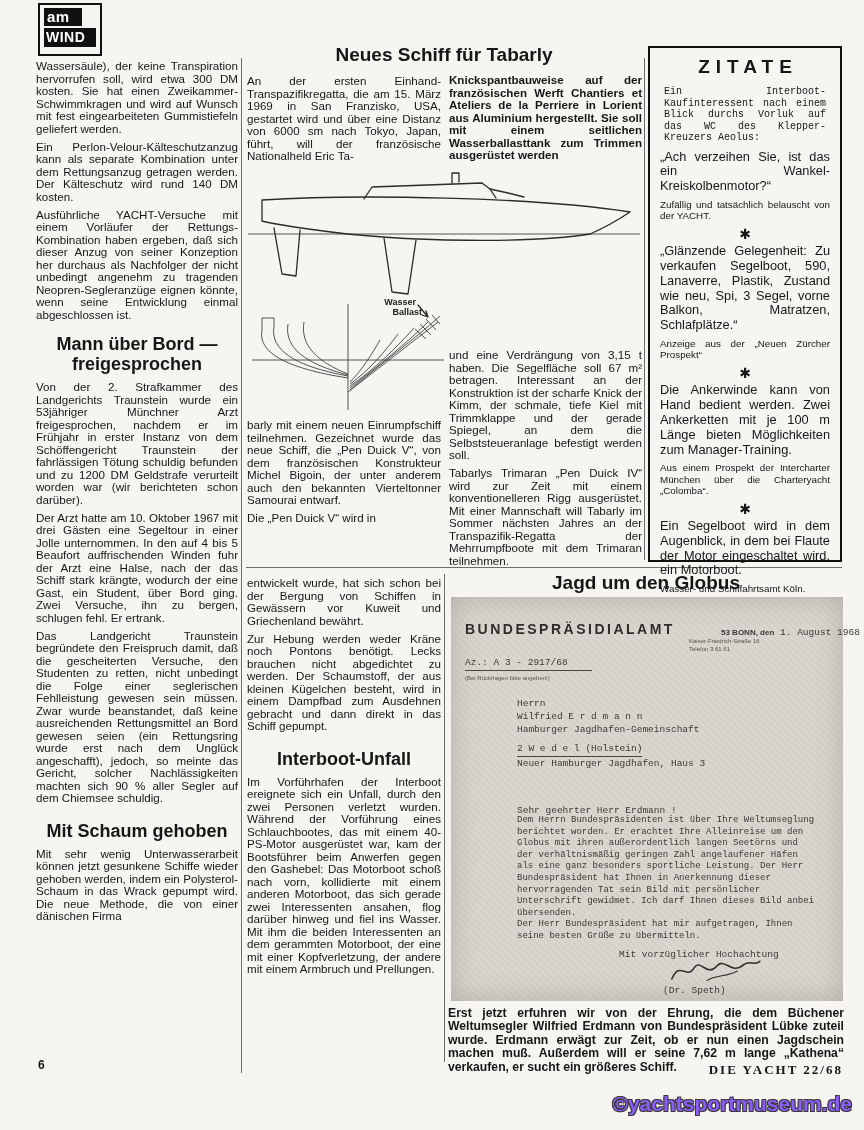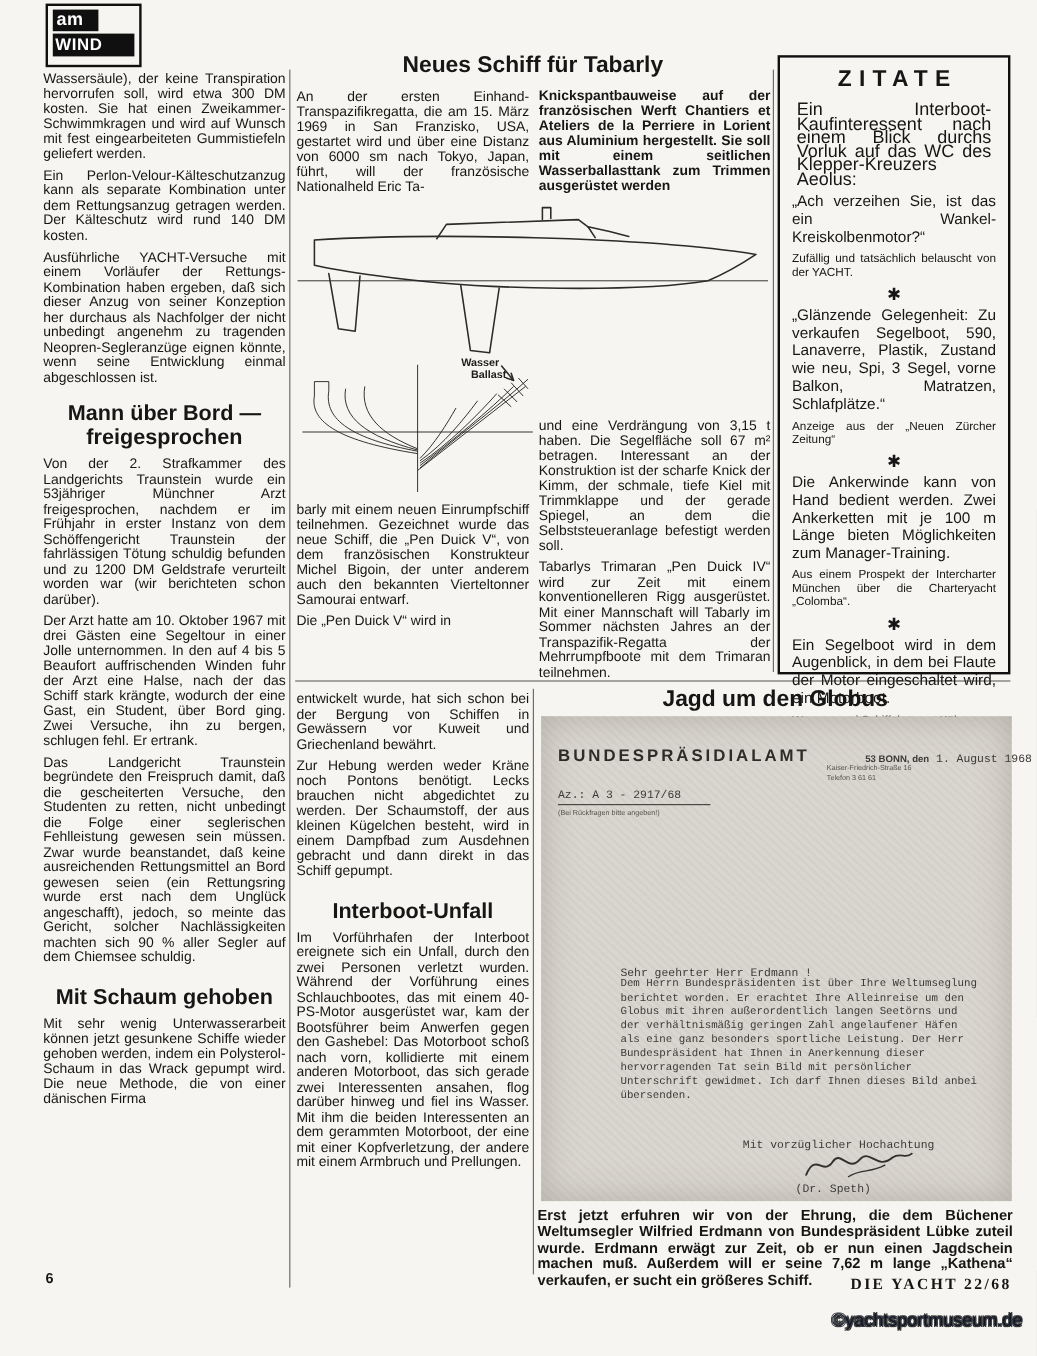--- a/index.html
+++ b/index.html
@@ -2,21 +2,21 @@
 <html><head>
 <meta charset="utf-8">
 <style>
   html,body { margin:0; padding:0; background:#e9e7e3; }
   .page {
     position:relative; width:864px; height:1130px; margin:0 auto;
     background:#f7f5f1; color:#161616; overflow:hidden;
     font-family:"Liberation Sans", sans-serif;
   }
   
-  .logo { position:absolute; left:38px; top:3px; width:80px; height:53px;
+  .logo { position:absolute; left:38px; top:3px; width:64px; height:53px;
           border:2px solid #101010; box-sizing:border-box; padding:3px 4px; background:#f7f5f1; }
   .logo-block { background:#101010; color:#fff; font-weight:bold; line-height:1;
                 font-family:"Liberation Sans", sans-serif; letter-spacing:0.5px; }
   .logo-am  { width:32px; font-size:15px; padding:1px 3px 2px; }
   .logo-wind{ margin-top:2px; font-size:14px; padding:2px 2px 3px; }
   
   .bt { font-size:11.6px; line-height:12.5px; text-align:justify; margin:0 0 5.5px; }
   .head-center { text-align:center; font-weight:bold; }
   .h2line { font-size:18px; line-height:20px; margin:13px 0 7px; }
   .h1line { font-size:18px; line-height:20px; margin:16px 0 7px; }
@@ -38,21 +38,21 @@
   
   .boat-profile { position:absolute; left:246px; top:158px; width:396px; height:142px; }
   .body-plan    { position:absolute; left:250px; top:296px; width:196px; height:118px; }
   .draw { stroke:#2b2b2b; fill:none; stroke-width:1.3; stroke-linejoin:round; stroke-linecap:round; }
   .thin { stroke:#2b2b2b; fill:none; stroke-width:0.8; }
   
   .zitate { position:absolute; left:648px; top:46px; width:194px; height:516px;
             border:2px solid #101010; box-sizing:border-box; padding:8px 10px 4px; }
   .z-title { text-align:center; font-size:19px; font-weight:bold; letter-spacing:6px;
              padding-left:6px; margin:0 0 8px; }
-  .z-intro { font-size:15px; line-height:11.5px; text-align:justify; padding:0 4px; margin:0 0 6px; }
+  .z-intro { font-size:10px; line-height:11.5px; text-align:justify; padding:0 4px; margin:0 0 6px;font-family:Liberation Mono, monospace; }
   .z-quote { font-size:12.8px; line-height:14.8px; text-align:justify; margin:0 0 5px; }
   .z-src   { font-size:9.8px; line-height:11.2px; text-align:justify; margin:0 0 4px; }
   .z-star  { text-align:center; font-size:14px; line-height:18px; margin:1px 0;
              font-family:"DejaVu Sans","Liberation Sans",sans-serif; }
   
   .globus-title { position:absolute; left:448px; top:572px; width:396px;
                   text-align:center; font-size:19px; font-weight:bold; }
   .letter { position:absolute; left:451px; top:597px; width:392px; height:404px;
             background:#d9d6cf;
             background-image:repeating-linear-gradient(43deg, rgba(90,85,75,0.045) 0 2px, rgba(0,0,0,0) 2px 5px);
@@ -76,22 +76,22 @@
   .lt-body2 { position:absolute; left:66px; top:322px; width:302px; font-size:9px; line-height:11.6px; }
   .lt-close { position:absolute; left:168px; top:352px; font-size:9.5px; }
   .lt-sig   { position:absolute; left:208px; top:358px; width:112px; height:32px; }
   .lt-signer{ position:absolute; left:212px; top:388px; font-size:9.5px; }
   
   .caption { position:absolute; left:448px; top:1007px; width:396px; font-weight:bold;
              font-size:12.2px; line-height:13.4px; text-align:justify; }
   .journal { position:absolute; right:21px; top:1062px; font-family:"Liberation Serif",serif;
              font-size:13px; letter-spacing:2px; font-weight:600; }
   .pagenum { position:absolute; left:38px; top:1058px; font-weight:bold; font-size:12px; }
-  .watermark { position:absolute; right:12px; top:1092px; font-size:15px; font-weight:normal;
-               color:#0f172a;
+  .watermark { position:absolute; right:12px; top:1092px; font-size:21px; font-weight:bold;
+               color:#8b5cf6;
                text-shadow:-1px -1px 0 #3a3a3a, 1px -1px 0 #3a3a3a, -1px 1px 0 #3a3a3a, 1px 1px 0 #3a3a3a; }
   svg text { font-family:"Liberation Sans",sans-serif; }
 </style>
 </head>
 <body>
 
 <div class="page">
 
   <div class="logo">
     <div class="logo-block logo-am">am</div>
@@ -170,21 +170,21 @@
     <p class="bt">Tabarlys Trimaran „Pen Duick IV“ wird zur Zeit mit einem konventionelleren Rigg ausgerüstet. Mit einer Mannschaft will Tabarly im Sommer nächsten Jahres an der Transpazifik-Regatta der Mehrrumpfboote mit dem Trimaran teilnehmen.</p>
   </div>
 
   <div class="zitate">
     <div class="z-title">ZITATE</div>
     <div class="z-intro">Ein Interboot-Kaufinteressent nach einem Blick durchs Vorluk auf das WC des Klepper-Kreuzers Aeolus:</div>
     <div class="z-quote">„Ach verzeihen Sie, ist das ein Wankel-Kreiskolbenmotor?“</div>
     <div class="z-src">Zufällig und tatsächlich belauscht von der YACHT.</div>
     <div class="z-star">✱</div>
     <div class="z-quote">„Glänzende Gelegenheit: Zu verkaufen Segelboot, 590, Lanaverre, Plastik, Zustand wie neu, Spi, 3 Segel, vorne Balkon, Matratzen, Schlafplätze.“</div>
-    <div class="z-src">Anzeige aus der „Neuen Zürcher Zeitung“</div>
+    <div class="z-src">Anzeige aus der „Neuen Zürcher Prospekt“</div>
     <div class="z-star">✱</div>
     <div class="z-quote">Die Ankerwinde kann von Hand bedient werden. Zwei Ankerketten mit je 100 m Länge bieten Möglichkeiten zum Manager-Training.</div>
     <div class="z-src">Aus einem Prospekt der Intercharter München über die Charteryacht „Colomba“.</div>
     <div class="z-star">✱</div>
     <div class="z-quote">Ein Segelboot wird in dem Augenblick, in dem bei Flaute der Motor eingeschaltet wird, ein Motorboot.</div>
     <div class="z-src">Wasser- und Schiffahrtsamt Köln.</div>
   </div>
 
   <div class="foam">
     <p class="bt">entwickelt wurde, hat sich schon bei der Bergung von Schiffen in Gewässern vor Kuweit und Griechenland bewährt.</p>
@@ -200,22 +200,30 @@
     <div class="lt-right">
       <div class="lt-cityrow">
         <span class="lt-city">53 BONN, den</span>
         <span>1. August 1968</span>
       </div>
       <div class="lt-tiny">Kaiser-Friedrich-Straße 16</div>
       <div class="lt-tiny">Telefon 3 61 61</div>
     </div>
     <div class="lt-az">Az.: A 3 - 2917/68</div>
     <div class="lt-aznote">(Bei Rückfragen bitte angeben!)</div>
+    <div class="lt-addr">
+      <div>Herrn</div>
+      <div>Wilfried  E r d m a n n</div>
+      <div>Hamburger Jagdhafen-Gemeinschaft</div>
+      <div class="lt-gap"><span class="lt-ul">2  W e d e l  (Holstein)</span></div>
+      <div>Neuer Hamburger Jagdhafen, Haus 3</div>
+    </div>
     <div class="lt-salut">Sehr geehrter Herr Erdmann !</div>
     <div class="lt-body1">Dem Herrn Bundespräsidenten ist über Ihre Weltumseglung berichtet worden. Er erachtet Ihre Alleinreise um den Globus mit ihren außerordentlich langen Seetörns und der verhältnismäßig geringen Zahl angelaufener Häfen als eine ganz besonders sportliche Leistung. Der Herr Bundespräsident hat Ihnen in Anerkennung dieser hervorragenden Tat sein Bild mit persönlicher Unterschrift gewidmet. Ich darf Ihnen dieses Bild anbei übersenden.</div>
+    <div class="lt-body2">Der Herr Bundespräsident hat mir aufgetragen, Ihnen seine besten Grüße zu übermitteln.</div>
     <div class="lt-close">Mit vorzüglicher Hochachtung</div>
     <svg class="lt-sig" viewBox="0 0 120 40">
       <path d="M6,30 C16,6 24,32 34,16 C42,4 50,28 62,14 C72,2 80,26 96,12 C104,6 110,14 116,8" stroke="#33312d" stroke-width="2" fill="none" stroke-linecap="round"></path>
       <path d="M50,32 C62,24 74,28 88,20" stroke="#33312d" stroke-width="1.4" fill="none" stroke-linecap="round"></path>
     </svg>
     <div class="lt-signer">(Dr. Speth)</div>
   </div>
 
   <div class="caption">Erst jetzt erfuhren wir von der Ehrung, die dem Büchener Weltumsegler Wilfried Erdmann von Bundespräsident Lübke zuteil wurde. Erdmann erwägt zur Zeit, ob er nun einen Jagdschein machen muß. Außerdem will er seine 7,62 m lange „Kathena“ verkaufen, er sucht ein größeres Schiff.</div>
 

